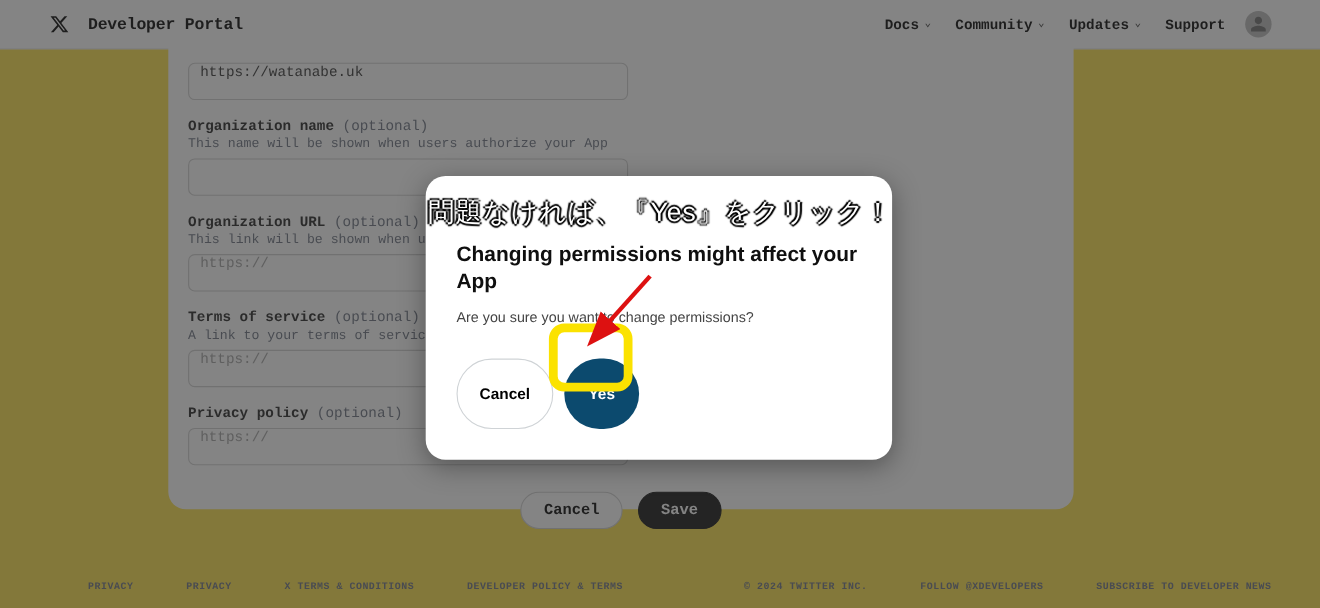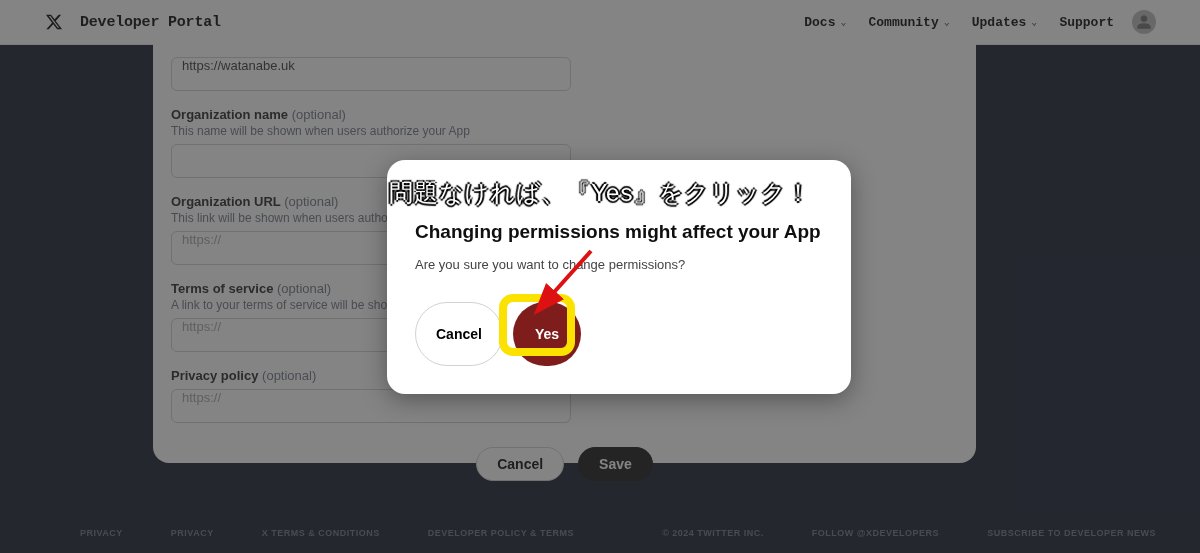--- a/index.html
+++ b/index.html
@@ -10,47 +10,47 @@
   .topnav { height: 45px; display: flex; align-items: center; padding: 0 44px 0 44px; border-bottom: 1px solid #e7e7e7; font-family: Liberation Mono, monospace; }
   .logo { width: 20px; height: 20px; margin-right: 16px; display:flex; align-items:center; justify-content:center; }
   .portal-title { font-weight: 800; font-size: 15px; letter-spacing: -0.2px; }
   .nav-spacer { flex: 1; }
   .nav-links { display: flex; align-items: flex-end; gap: 22px; margin-right: 18px; }
   .nav-link { font-size: 13px; font-weight: 700; cursor: pointer; display: flex; align-items: center; gap: 5px; }
   .chevron { font-size: 10px; color:#444; }
   .avatar { width: 24px; height: 24px; border-radius: 50%; background: #b8b8b8; display:flex; align-items:center; justify-content:center; font-size:14px; color:#555; }
 
   
-  .page-body { position:absolute; top:45px; left:0; right:0; bottom:0; background:#0f172a; }
+  .page-body { position:absolute; top:45px; left:0; right:0; bottom:0; background:#fde047;font-family:Liberation Mono, monospace; }
   .form-card { position:absolute; top: -8px; left: 153px; width: 823px; background:#fff; border-radius: 0 0 16px 16px; padding: 8px 18px 30px 18px; }
   .field-group { padding: 6px 0 10px 0; }
   .field-label { font-size: 13px; font-weight: 700; color:#222; }
   .field-label .opt { font-weight:400; color:#6b7280; }
   .field-help { font-size: 12px; color:#6b7280; margin-top: 2px; }
   .text-input { margin-top: 6px; width: 400px; height: 34px; border:1px solid #cfcfcf; border-radius: 6px; background:#fefefe; padding: 0 10px; font-size: 13px; color:#333; }
   .text-input.placeholder { color:#a3a3a3; }
 
   .page-actions { position:absolute; left: 153px; width: 823px; top: 402px; display:flex; align-items:center; justify-content:center; gap: 14px; }
   .btn { border-radius: 999px; padding: 8px 20px; font-size: 14px; font-weight: 800; cursor:pointer; }
   .btn-secondary { background:#fff; border:1px solid #d0d0d0; }
   .btn-primary { background:#0f0f0f; color:#fff; border:1px solid #0f0f0f; }
 
   
   .footer { position:absolute; bottom:0; left:0; right:0; height:40px; display:flex; align-items:center; justify-content:space-between; padding: 0 44px; font-size: 9px; font-weight:700; letter-spacing:0.5px; color:#6b7280; }
   .footer-left { display:flex; gap: 48px; padding-left: 36px; }
   .footer-right { display:flex; gap: 48px; }
 
   
   .overlay { position:absolute; inset:0; background: rgba(50,50,50,0.6); }
-  .modal { position:absolute; left: 387px; top: 160px; width: 464px; background:#fff; border-radius: 18px; padding: 60px 28px 28px 28px; box-shadow: 0 6px 24px rgba(0,0,0,.35); }
+  .modal { position:absolute; left: 387px; top: 160px; width: 424px; background:#fff; border-radius: 18px; padding: 60px 28px 28px 28px; box-shadow: 0 6px 24px rgba(0,0,0,.35); }
   .modal-title { font-size: 19px; font-weight: 800; line-height:1.3; color:#0f0f0f; }
   .modal-body { font-size: 13px; color:#444; margin-top: 12px; }
   .modal-actions { display:flex; gap: 10px; margin-top: 30px; }
   .modal-cancel { border:1px solid #cfd3d6; background:#fff; border-radius: 999px; padding: 8px 20px; font-size: 14px; font-weight:700; cursor:pointer; }
-  .modal-yes { border:none; background:#7f1d1d; color:#fff; border-radius: 999px; padding: 24px 22px; font-size: 14px; font-weight:800; cursor:pointer; }
+  .modal-yes { border:none; background:#0c4a6e; color:#fff; border-radius: 999px; padding: 24px 22px; font-size: 14px; font-weight:800; cursor:pointer; }
   .yes-highlight { position:absolute; left: 499px; top: 294px; width: 76px; height: 62px; border: 8px solid #fbe200; border-radius: 14px; pointer-events:none; }
 
   
   .anno { position:absolute; left: 389px; top: 177px; font-size: 24px; font-weight:400; color:#fff; text-shadow: 0 0 2px #000, -2px 0 1px #000, 2px 0 1px #000, 0 -2px 1px #000, 0 2px 1px #000; letter-spacing: 1px; pointer-events:none; }
 
   
   .arrow-svg { position:absolute; left: 525px; top: 245px; width: 80px; height: 80px; pointer-events:none; }
 </style>
 </head>
 <body>

